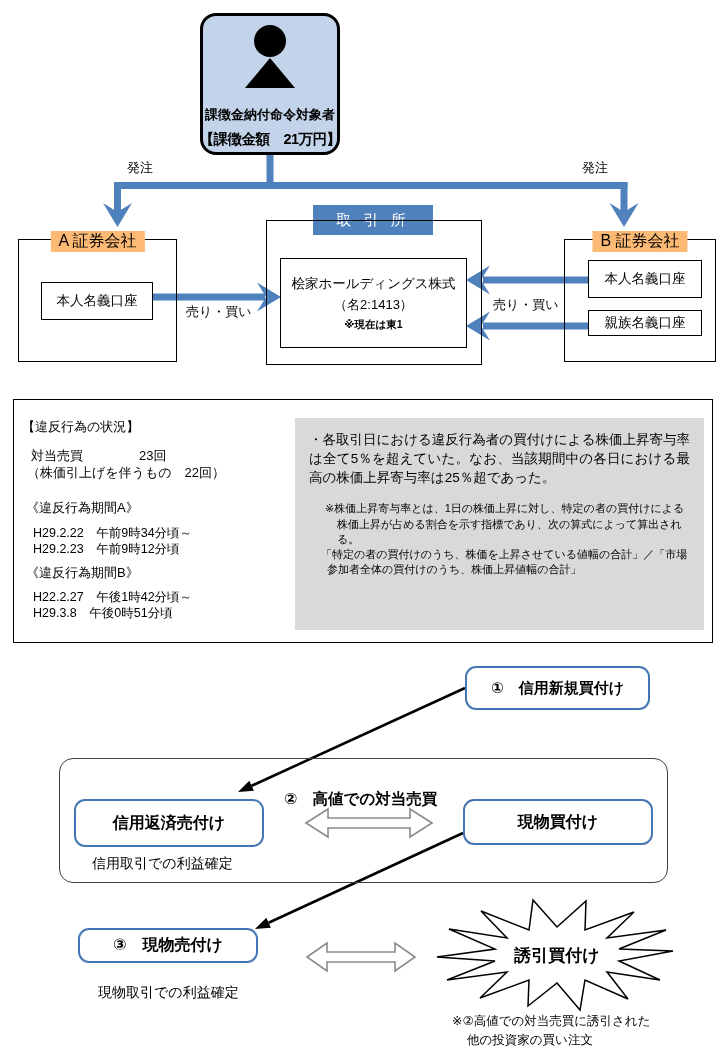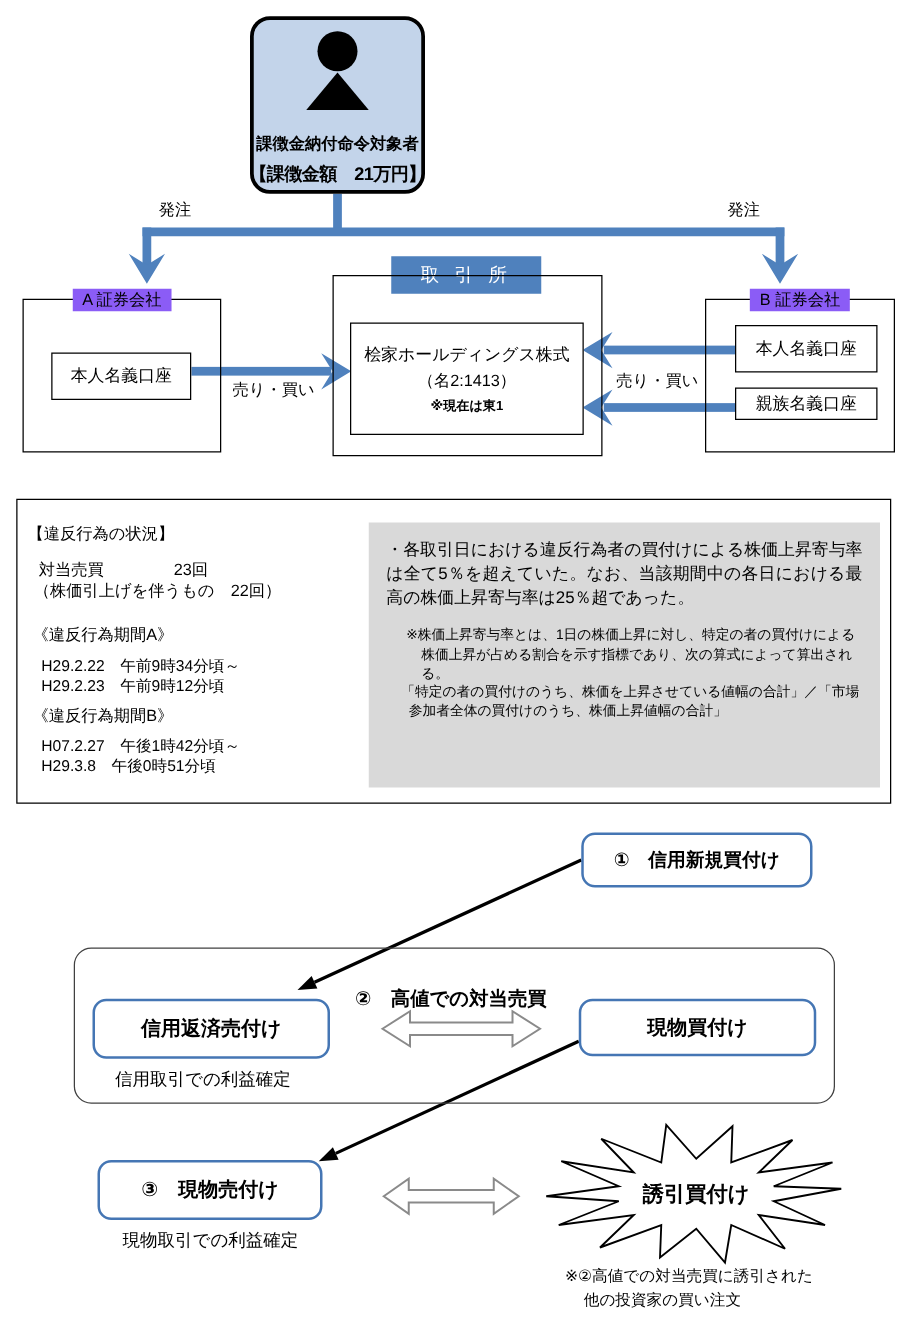--- a/index.html
+++ b/index.html
@@ -15,21 +15,21 @@
     left:200px;top:13px;width:140px;height:142px;box-sizing:border-box;
     background:var(--subject_fill,#c3d4ea);border:3px solid #000;border-radius:16px;
     display:flex;flex-direction:column;align-items:center;
   }
   .subject-line1{font-size:13px;font-weight:bold;margin-top:4px;white-space:nowrap;}
   .subject-line2{font-size:14.5px;font-weight:bold;margin-top:6px;white-space:nowrap;letter-spacing:-0.5px;}
   .order-label{font-size:13px;white-space:nowrap;}
   .firm-box{box-sizing:border-box;border:1.5px solid #000;background:transparent;}
   .firm-label{
     position:absolute;top:-9px;left:50%;transform:translateX(-50%);
-    background:#8b5cf6;padding:0 8px;font-size:13px;white-space:nowrap;
+    background:#fdba74;padding:0 8px;font-size:16px;white-space:nowrap;
   }
   .acct-box{
     box-sizing:border-box;border:1.5px solid #000;background:#fff;
     display:flex;align-items:center;justify-content:center;font-size:13.5px;white-space:nowrap;
   }
   .exchange-box{left:266px;top:220px;width:216px;height:145px;box-sizing:border-box;border:1.5px solid #000;}
   .exchange-header{
     left:313px;top:205px;width:120px;height:30px;background:var(--accent,#4f81bd);
     color:#fff;font-size:15px;letter-spacing:4px;display:flex;align-items:center;justify-content:center;white-space:nowrap;
   }
@@ -142,39 +142,39 @@
 
   <div class="abs lyr violation-box"></div>
   <div class="abs lyr v-text" style="left:22px;top:418px;">【違反行為の状況】</div>
   <div class="abs lyr v-text" style="left:31px;top:447px;">対当売買</div>
   <div class="abs lyr v-text" style="left:139px;top:447px;">23回</div>
   <div class="abs lyr v-text" style="left:27px;top:464px;">（株価引上げを伴うもの　22回）</div>
   <div class="abs lyr v-text" style="left:26px;top:499px;">《違反行為期間A》</div>
   <div class="abs lyr v-date" style="left:33px;top:525px;">H29.2.22　午前9時34分頃～</div>
   <div class="abs lyr v-date" style="left:33px;top:541px;">H29.2.23　午前9時12分頃</div>
   <div class="abs lyr v-text" style="left:26px;top:564px;">《違反行為期間B》</div>
-  <div class="abs lyr v-date" style="left:33px;top:589px;">H07.2.27　午後1時42分頃～</div>
+  <div class="abs lyr v-date" style="left:33px;top:589px;">H22.2.27　午後1時42分頃～</div>
   <div class="abs lyr v-date" style="left:33px;top:605px;">H29.3.8　午後0時51分頃</div>
 
   <div class="abs lyr gray-box">
     <p class="gray-para">・各取引日における違反行為者の買付けによる株価上昇寄与率は全て5％を超えていた。なお、当該期間中の各日における最高の株価上昇寄与率は25％超であった。</p>
     <p class="note-ref1">※株価上昇寄与率とは、1日の株価上昇に対し、特定の者の買付けによる株価上昇が占める割合を示す指標であり、次の算式によって算出される。</p>
     <p class="note-ref2">「特定の者の買付けのうち、株価を上昇させている値幅の合計」／「市場参加者全体の買付けのうち、株価上昇値幅の合計」</p>
   </div>
 
   <div class="abs lyr flow-box" style="left:465px;top:666px;width:185px;height:44px;font-size:15px;">①　信用新規買付け</div>
 
   <div class="abs lyr flow-container"></div>
 
   <div class="abs lyr flow-box" style="left:74px;top:799px;width:190px;height:48px;font-size:16px;">信用返済売付け</div>
   <div class="abs lyr flow-box" style="left:463px;top:799px;width:190px;height:46px;font-size:16px;">現物買付け</div>
   <div class="abs lyr flow-label2" style="left:284px;top:789px;">②　高値での対当売買</div>
   <div class="abs lyr flow-caption" style="left:92px;top:855px;">信用取引での利益確定</div>
 
-  <div class="abs lyr flow-box" style="left:78px;top:928px;width:180px;height:48px;font-size:16px;">③　現物売付け</div>
+  <div class="abs lyr flow-box" style="left:78px;top:928px;width:180px;height:35px;font-size:16px;">③　現物売付け</div>
   <div class="abs lyr flow-caption" style="left:98px;top:984px;">現物取引での利益確定</div>
 
   <div class="abs lyr star-label" style="left:557px;top:955px;">誘引買付け</div>
 
   <div class="abs lyr flow-note" style="left:452px;top:1013px;">※②高値での対当売買に誘引された</div>
   <div class="abs lyr flow-note" style="left:467px;top:1032px;">他の投資家の買い注文</div>
 
 </div>
 
 </body></html>

